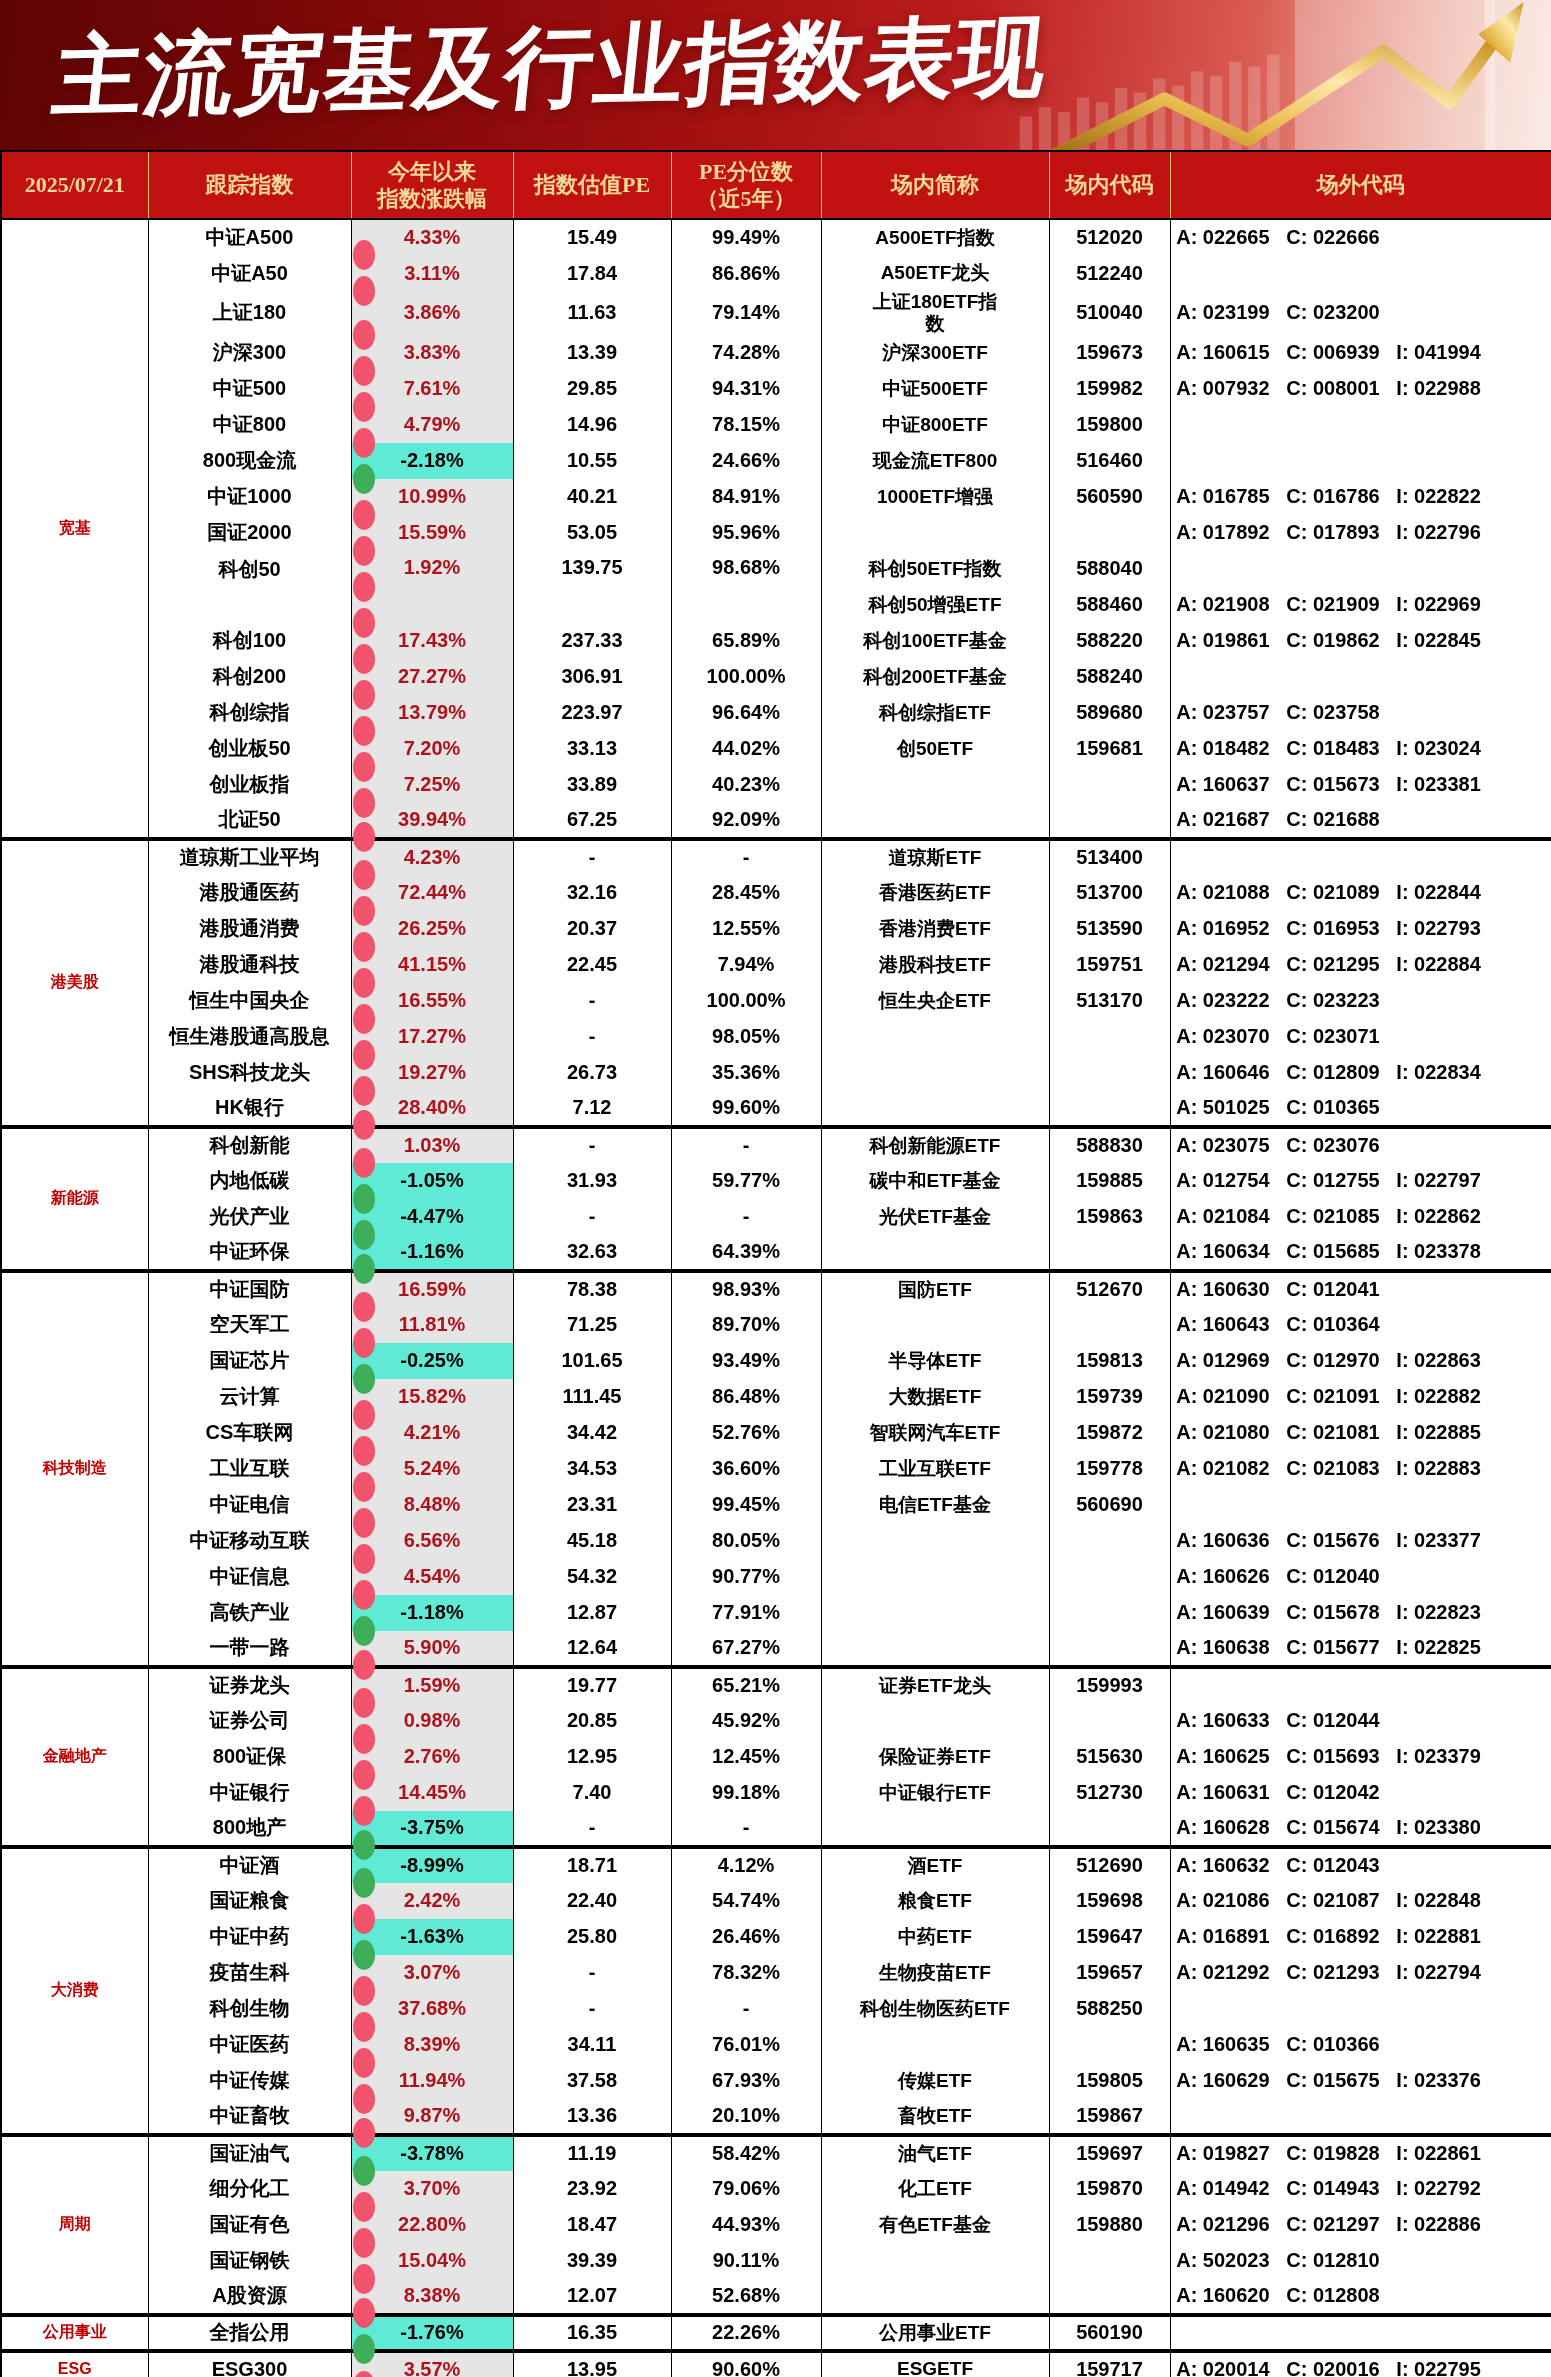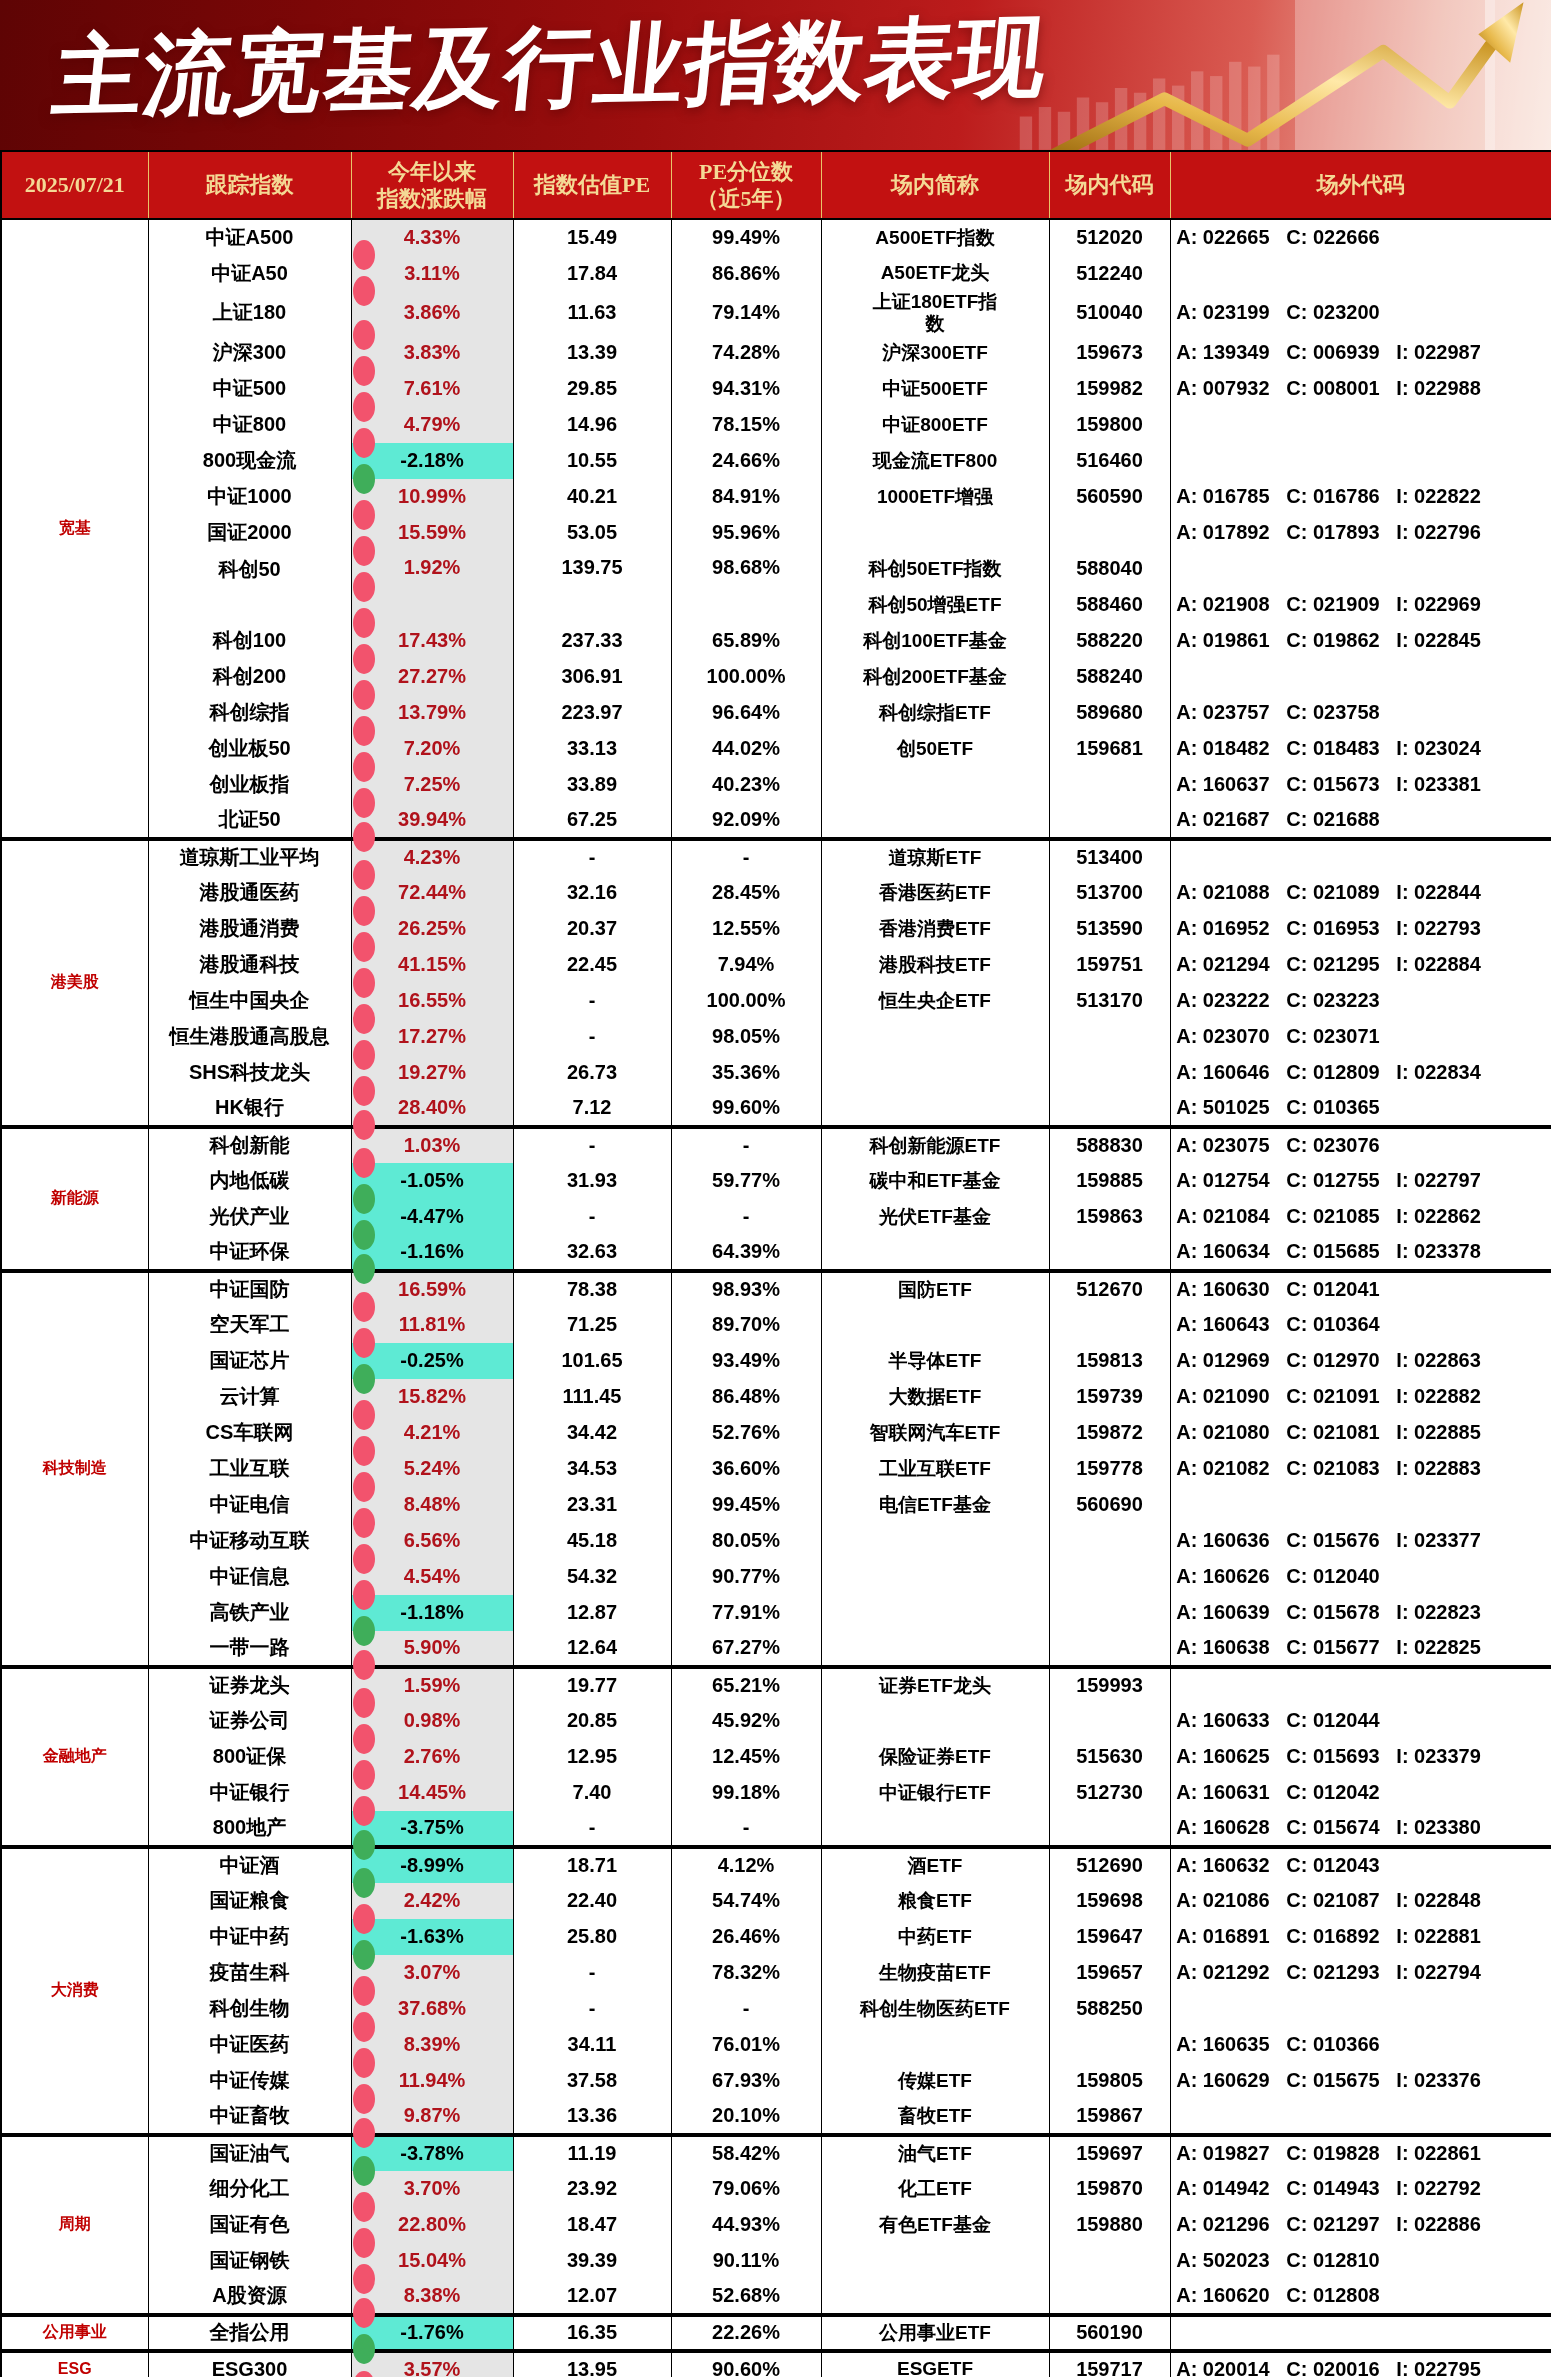--- a/index.html
+++ b/index.html
@@ -137,21 +137,21 @@
           <td class="code"><span>510040</span></td>
           <td class="otc"><span>A: 023199   C: 023200</span></td>
         </tr>
         <tr>
           <td class="idx"><span>沪深300</span></td>
           <td class="ytd pos"><span>3.83%</span><span class="dot pos b"></span></td>
           <td class="pe"><span>13.39</span></td>
           <td class="pct"><span>74.28%</span></td>
           <td class="short"><span>沪深300ETF</span></td>
           <td class="code"><span>159673</span></td>
-          <td class="otc"><span>A: 139349   C: 006939   I: 022987</span></td>
+          <td class="otc"><span>A: 160615   C: 006939   I: 041994</span></td>
         </tr>
         <tr>
           <td class="idx"><span>中证500</span></td>
           <td class="ytd pos"><span>7.61%</span><span class="dot pos b"></span></td>
           <td class="pe"><span>29.85</span></td>
           <td class="pct"><span>94.31%</span></td>
           <td class="short"><span>中证500ETF</span></td>
           <td class="code"><span>159982</span></td>
           <td class="otc"><span>A: 007932   C: 008001   I: 022988</span></td>
         </tr>

